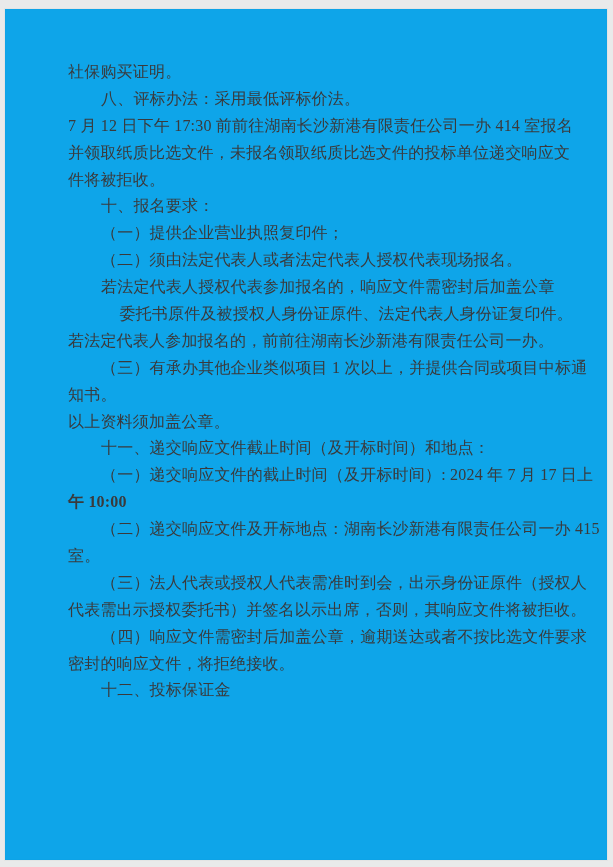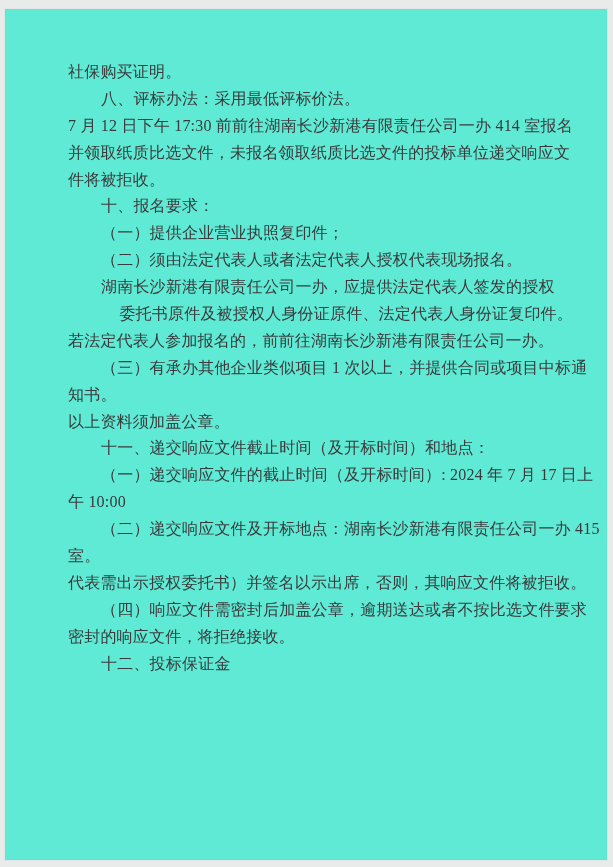--- a/index.html
+++ b/index.html
@@ -39,39 +39,40 @@
     color: #3a3a3c;
     letter-spacing: 0.2px;
   }
   .line.ind {
     padding-left: 33px;
   }
 </style>
 </head>
 <body style="background: rgb(233, 234, 234);">
 
-<div class="paper" style="background: #5eead4;">
+<div class="paper" style="background: #0ea5e9;">
   <div class="textblock">
       <div class="line" style="color: rgb(58, 58, 60);">社保购买证明。</div>
       <div class="line ind" style="color: rgb(58, 58, 60);">八、评标办法：采用最低评标价法。</div>
       <div class="line" style="color: rgb(58, 58, 60);">7 月 12 日下午 17:30 前前往湖南长沙新港有限责任公司一办 414 室报名</div>
       <div class="line" style="color: rgb(58, 58, 60);">并领取纸质比选文件，未报名领取纸质比选文件的投标单位递交响应文</div>
       <div class="line" style="color: rgb(58, 58, 60);">件将被拒收。</div>
       <div class="line ind" style="color: rgb(58, 58, 60);">十、报名要求：</div>
       <div class="line ind" style="color: rgb(58, 58, 60);">（一）提供企业营业执照复印件；</div>
       <div class="line ind" style="color: rgb(58, 58, 60);">（二）须由法定代表人或者法定代表人授权代表现场报名。</div>
-      <div class="line ind" style="color: rgb(58, 58, 60);">湖南长沙新港有限责任公司一办，应提供法定代表人签发的授权</div>
+      <div class="line ind" style="color: rgb(58, 58, 60);">若法定代表人授权代表参加报名的，响应文件需密封后加盖公章</div>
       <div class="line" style="color: rgb(58, 58, 60); text-align: right;">委托书原件及被授权人身份证原件、法定代表人身份证复印件。</div>
       <div class="line" style="color: rgb(58, 58, 60);">若法定代表人参加报名的，前前往湖南长沙新港有限责任公司一办。</div>
       <div class="line ind" style="color: rgb(58, 58, 60);">（三）有承办其他企业类似项目 1 次以上，并提供合同或项目中标通</div>
       <div class="line" style="color: rgb(58, 58, 60);">知书。</div>
       <div class="line" style="color: rgb(58, 58, 60);">以上资料须加盖公章。</div>
       <div class="line ind" style="color: rgb(58, 58, 60);">十一、递交响应文件截止时间（及开标时间）和地点：</div>
       <div class="line ind" style="color: rgb(58, 58, 60);">（一）递交响应文件的截止时间（及开标时间）: 2024 年 7 月 17 日上</div>
-      <div class="line" style="color: rgb(58, 58, 60);">午 10:00</div>
+      <div class="line" style="color: rgb(58, 58, 60); font-weight: bold;">午 10:00</div>
       <div class="line ind" style="color: rgb(58, 58, 60);">（二）递交响应文件及开标地点：湖南长沙新港有限责任公司一办 415</div>
       <div class="line" style="color: rgb(58, 58, 60);">室。</div>
+      <div class="line ind" style="color: rgb(58, 58, 60);">（三）法人代表或授权人代表需准时到会，出示身份证原件（授权人</div>
       <div class="line" style="color: rgb(58, 58, 60);">代表需出示授权委托书）并签名以示出席，否则，其响应文件将被拒收。</div>
       <div class="line ind" style="color: rgb(58, 58, 60);">（四）响应文件需密封后加盖公章，逾期送达或者不按比选文件要求</div>
       <div class="line" style="color: rgb(58, 58, 60);">密封的响应文件，将拒绝接收。</div>
       <div class="line ind" style="color: rgb(58, 58, 60);">十二、投标保证金</div>
     </div>
 </div>
 
 </body></html>

